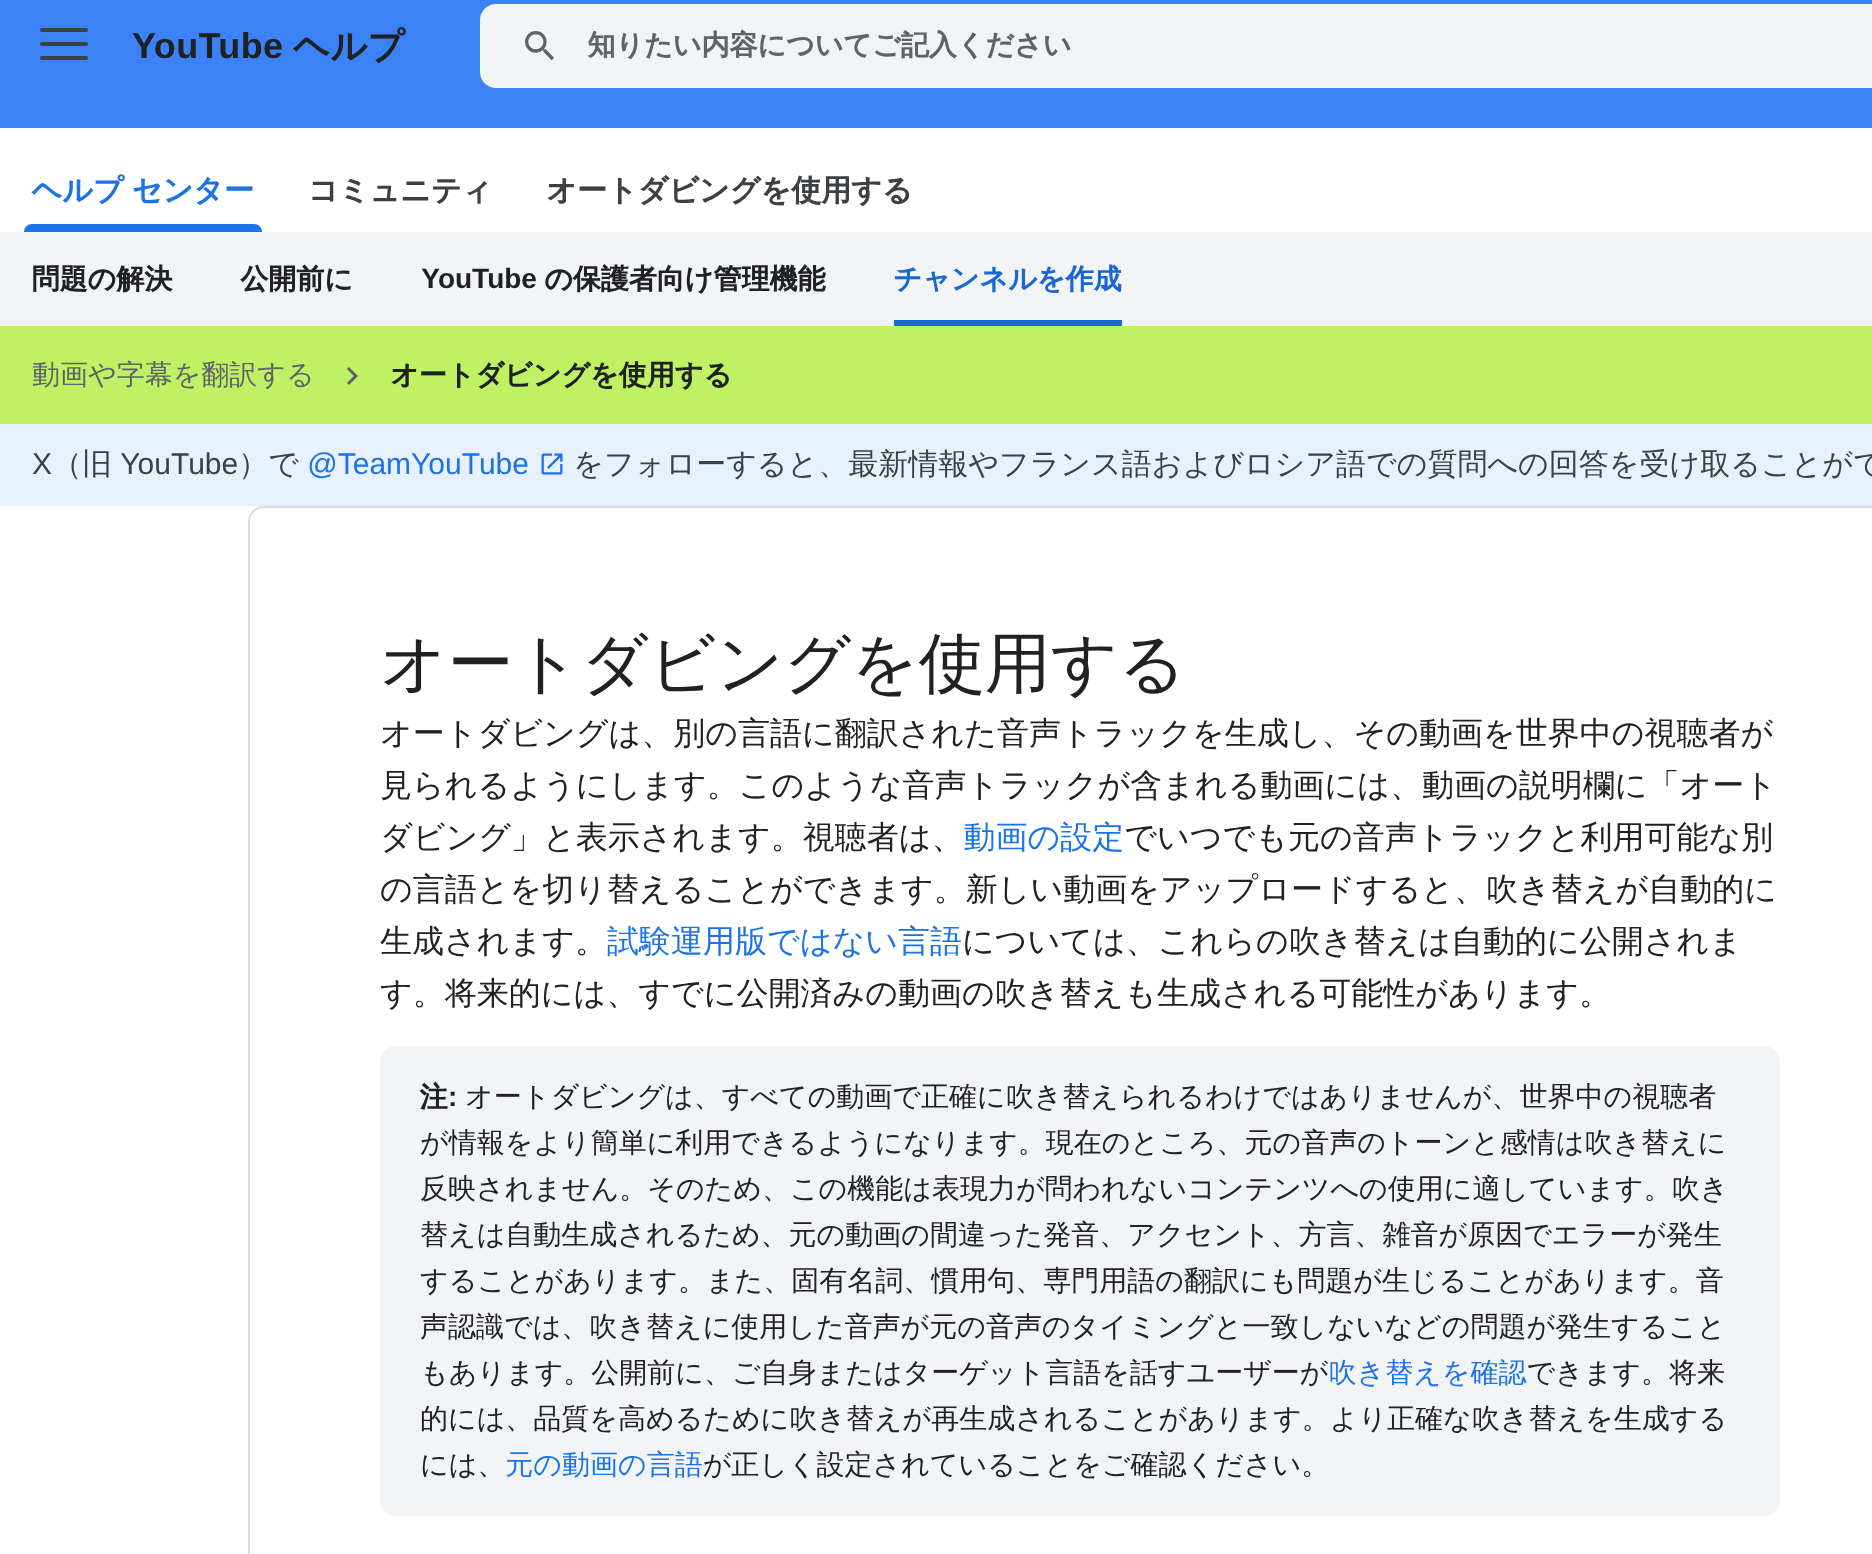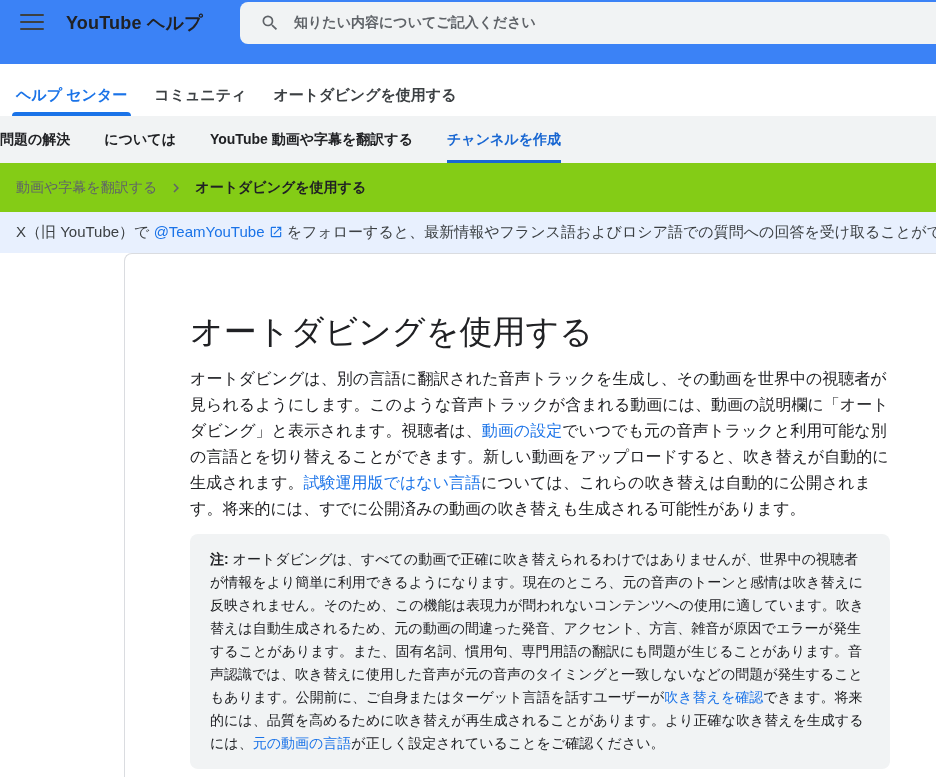--- a/index.html
+++ b/index.html
@@ -20,43 +20,43 @@
   
   .tabs { position:relative; height:52px; display:flex; align-items:center; padding-left:16px; gap:27px; background:#fff; }
   .tab { position:relative; height:52px; display:flex; align-items:center; font-size:15px;
     font-weight:700; color:#3c4043; cursor:pointer; white-space:nowrap; padding-top:10px; }
   .tab.active { color:var(--accent,#1a73e8); }
   .tab.active::after { content:""; position:absolute; left:-4px; right:-4px; bottom:0; height:4px;
     background:var(--accent,#1a73e8); border-radius:4px 4px 0 0; }
 
   
   .catnav { height:47px; background:var(--nav_bg,#f1f3f4); display:flex; align-items:stretch;
-    gap:34px; overflow:hidden; white-space:nowrap; }
+    padding-left:16px; gap:34px; overflow:hidden; white-space:nowrap; }
   .catitem { display:flex; align-items:center; font-size:14px; font-weight:700; color:var(--text,#202124);
     cursor:pointer; border-bottom:3px solid transparent; padding-top:3px; }
   .catitem.active { color:var(--active_blue,#1967d2); border-bottom-color:var(--active_blue,#1967d2); }
 
   
-  .breadcrumb { height:49px; display:flex; align-items:center; padding-left:16px; gap:10px; background:#84cc16; }
+  .breadcrumb { height:49px; display:flex; align-items:center; padding-left:16px; gap:10px; background:#bef264; }
   .crumb-parent { font-size:14px; color:var(--muted,#5f6368); cursor:pointer; }
   .crumb-current { font-size:14px; font-weight:700; color:var(--text,#202124); }
 
   
   .banner { height:41px; background:var(--banner_bg,#e8f0fe); display:flex; align-items:center;
     padding-left:16px; overflow:hidden; }
   .banner-text { font-size:15px; color:#3c4043; white-space:nowrap; }
   .banner a, .link { color:var(--accent,#1a73e8); text-decoration:none; cursor:pointer; }
   .ext-icon { display:inline-block; vertical-align:-2px; margin-left:4px; }
 
   
   .card { margin-left:124px; width:calc(100% - 124px + 10px); height:524px;
     border:1px solid var(--border,#dadce0); border-right:none; border-bottom:none;
     border-top-left-radius:8px; background:#fff; padding:58px 0 0 65px; }
   .article-title { font-size:33px; font-weight:400; line-height:40px; color:var(--text,#202124); }
-  .article-body { width:700px; margin-top:14px; font-size:16px; line-height:26px; color:var(--text,#202124); }
+  .article-body { width:700px; margin-top:3px; font-size:16px; line-height:26px; color:var(--text,#202124); }
   .note { width:700px; margin-top:12px; background:var(--note_bg,#f1f3f4); border-radius:8px;
     padding:14px 20px; font-size:14px; line-height:23px; color:var(--text,#202124); }
   .note b { font-weight:700; }
 </style>
 </head>
 <body>
 
 <header class="header">
   <div class="hamburger">
     <span></span>
@@ -73,22 +73,22 @@
 </header>
 
 <nav class="tabs">
   <div class="tab active">ヘルプ センター</div>
   <div class="tab">コミュニティ</div>
   <div class="tab">オートダビングを使用する</div>
 </nav>
 
 <nav class="catnav">
   <div class="catitem">問題の解決</div>
-  <div class="catitem">については</div>
-  <div class="catitem">YouTube 動画や字幕を翻訳する</div>
+  <div class="catitem">公開前に</div>
+  <div class="catitem">YouTube の保護者向け管理機能</div>
   <div class="catitem active">チャンネルを作成</div>
 </nav>
 
 <div class="breadcrumb">
   <span class="crumb-parent">動画や字幕を翻訳する</span>
   <svg viewBox="0 0 24 24" width="18" height="18">
     <path fill="#5f6368" d="M8.59 16.59 13.17 12 8.59 7.41 10 6l6 6-6 6z"></path>
   </svg>
   <span class="crumb-current">オートダビングを使用する</span>
 </div>

